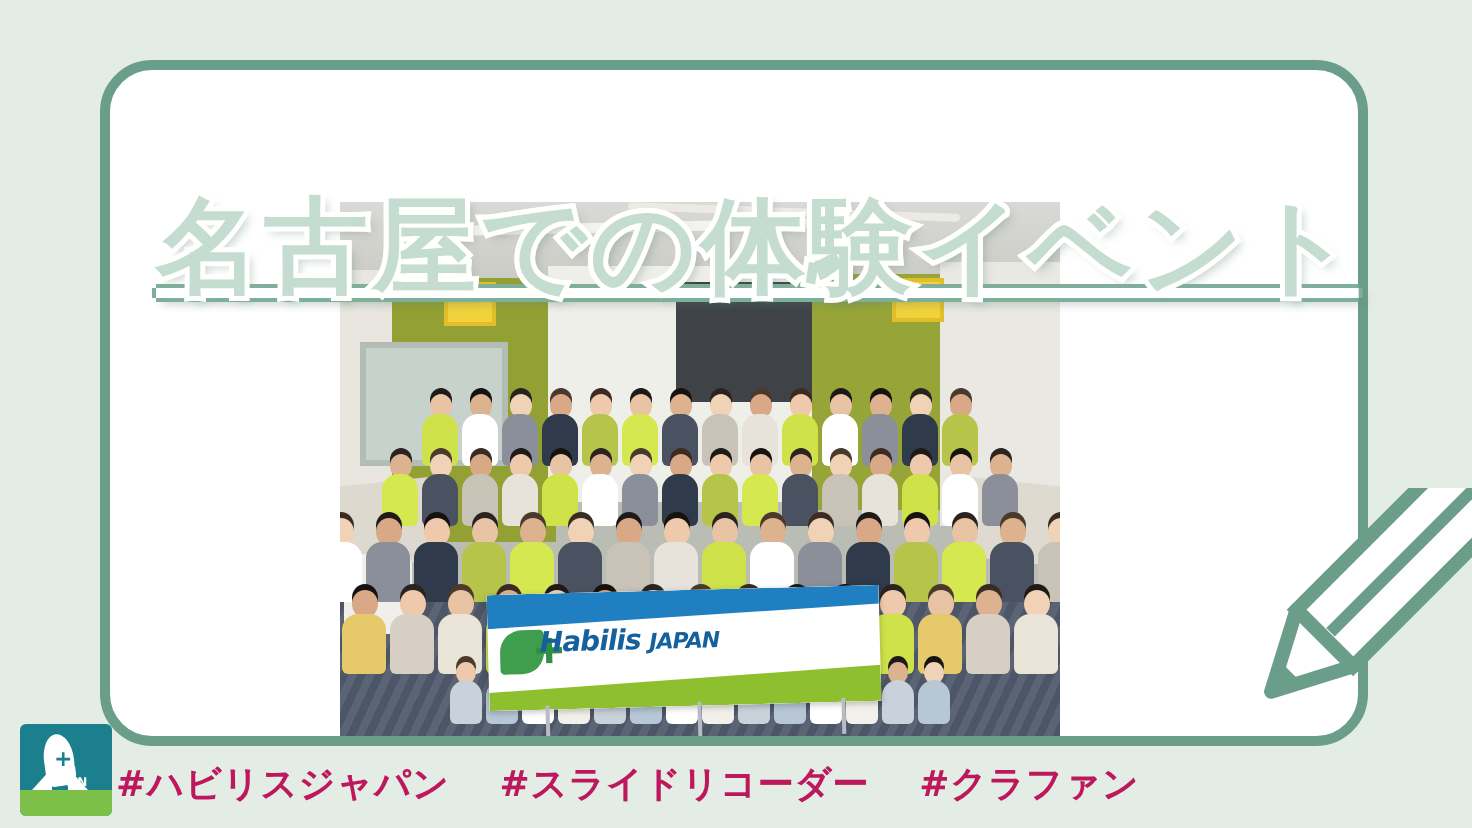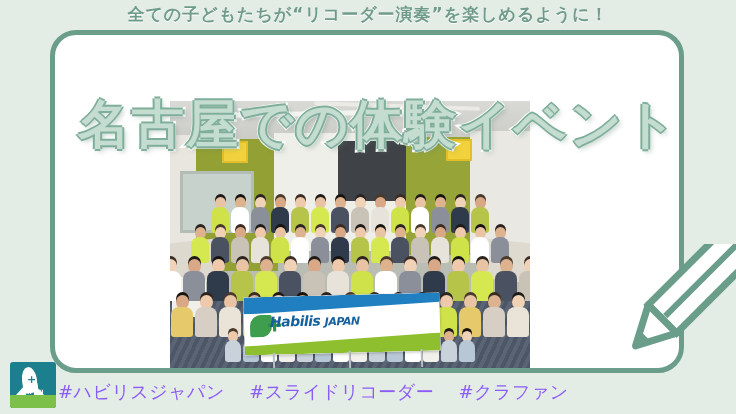--- a/index.html
+++ b/index.html
@@ -90,20 +90,21 @@
   
   .headline{
     position:absolute; left:78px; top:98px; white-space:nowrap;
     font-size:52px; font-weight:700; letter-spacing:2px; line-height:1;
     color:#c4ddd0;
     -webkit-text-stroke:5px #ffffff;
     paint-order:stroke fill;
     text-shadow:
        2px 0 0 #7fae9b, -2px 0 0 #7fae9b, 0 2px 0 #7fae9b, 0 -2px 0 #7fae9b,
        3px 3px 5px rgba(90,130,112,.35);
+    text-decoration: underline;
   }
 
   
   .pencil{ position:absolute; left:586px; top:244px; width:150px; height:150px; }
 
   
   .logo{
     position:absolute; left:10px; top:362px; width:46px; height:46px;
     background:#1b7f8e; border-radius:3px; overflow:hidden;
   }
@@ -112,31 +113,30 @@
      background:#ffffff; border-radius:50% 50% 22% 22%; transform:rotate(-8deg); }
   .logo-fin1{ position:absolute; left:6px; top:22px; width:10px; height:11px; background:#ffffff;
      clip-path:polygon(100% 0,100% 100%,0 100%); }
   .logo-fin2{ position:absolute; left:24px; top:22px; width:10px; height:11px; background:#ffffff;
      clip-path:polygon(0 0,100% 100%,0 100%); }
   .logo-h{ position:absolute; left:17px; top:11px; font-size:11px; font-weight:700; color:#1b7f8e; }
   .logo-jp{ position:absolute; left:0; width:100%; bottom:13px; text-align:center;
      font-size:6px; font-weight:700; color:#ffffff; letter-spacing:.3px; }
   .hashtags{
     position:absolute; left:58px; top:380px;
-    font-size:18px; font-weight:400; color:#8b5cf6; letter-spacing:.5px;
+    font-size:18px; font-weight:700; color:#be185d; letter-spacing:.5px;
     white-space:nowrap;
   }
   .hashtags span{ margin-right:18px; }
 </style>
 </head>
 <body>
 
 <div id="stage">
 
-  <div class="top-banner">全ての子どもたちが“リコーダー演奏”を楽しめるように！</div>
 
   <div class="card">
     <div class="card-inner">
 
       <div class="photo">
         <div class="ph-layer ph-ceiling"></div>
         <div class="ph-layer ph-ceil-strip"></div>
         <div class="ph-layer ph-ceil-strip2"></div>
         <div class="ph-layer ph-wallL"></div>
         <div class="ph-layer ph-green1"></div>

